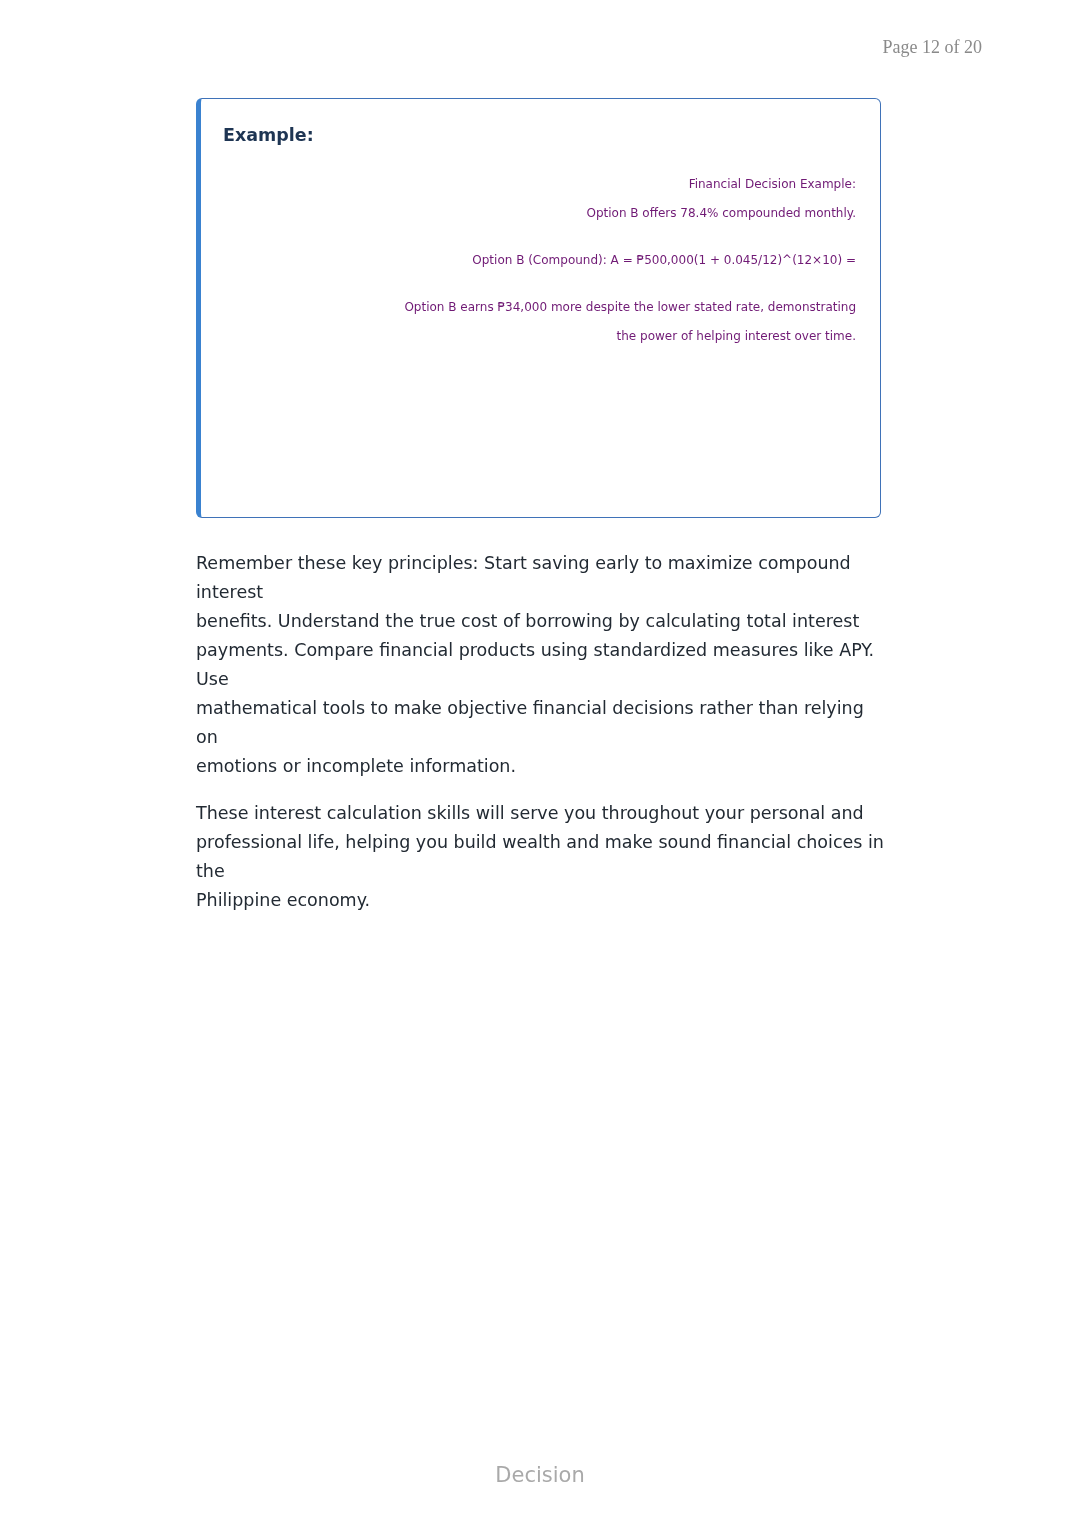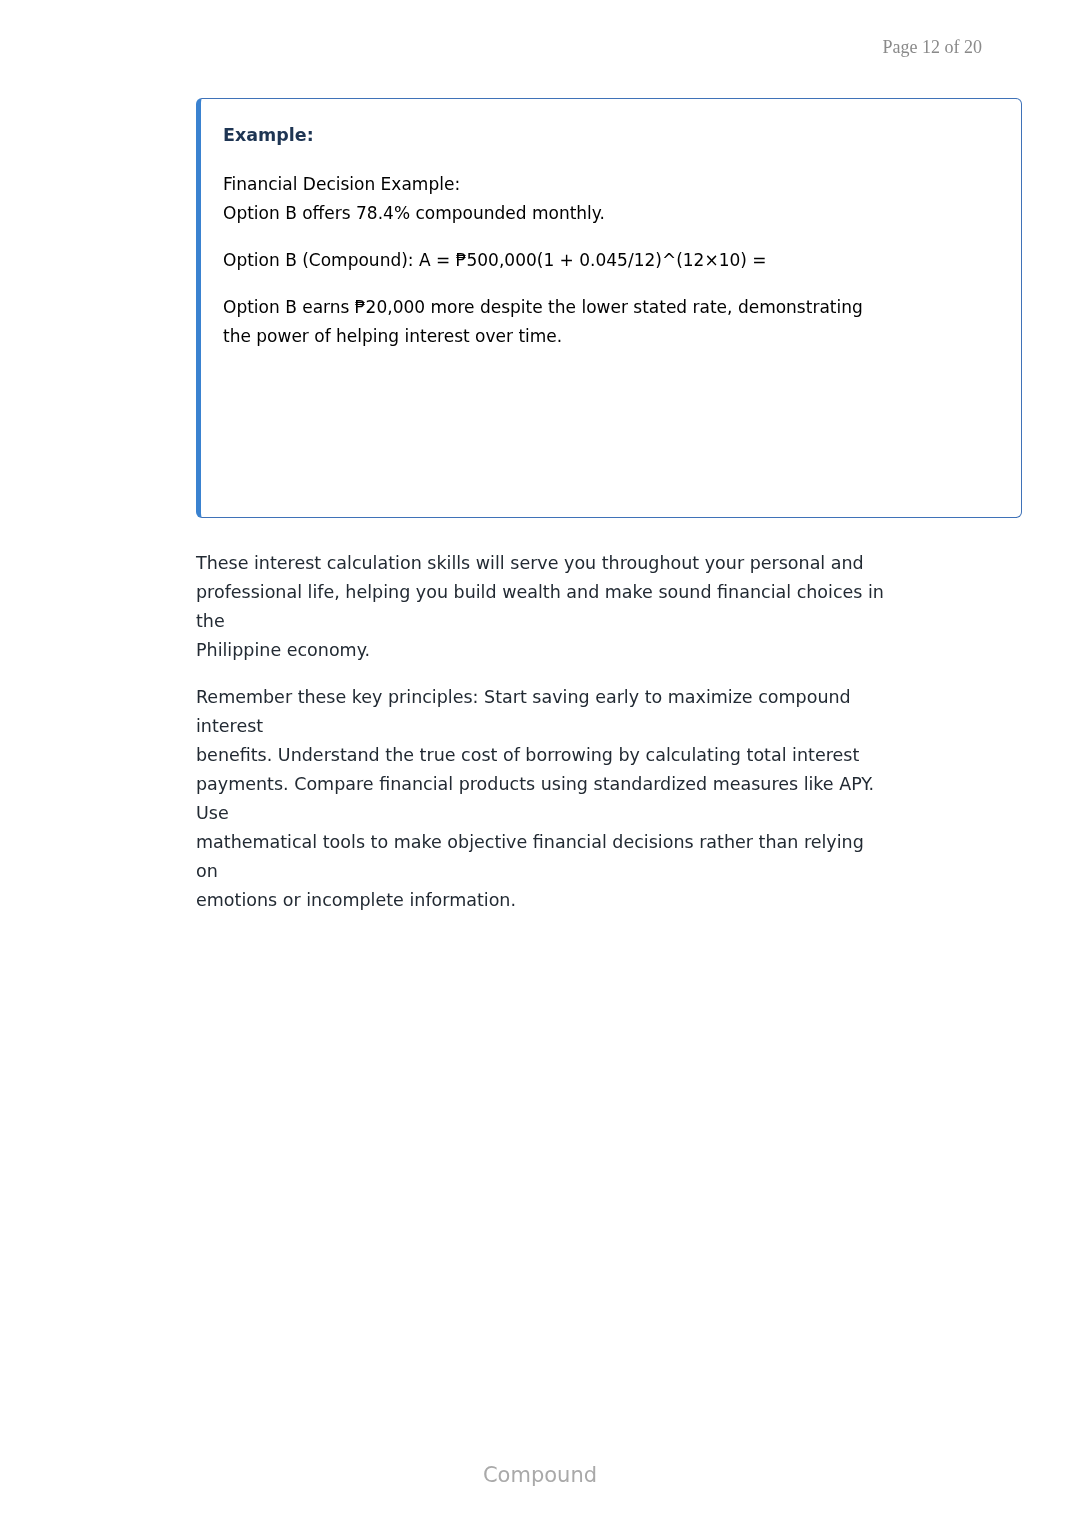--- a/index.html
+++ b/index.html
@@ -5,26 +5,26 @@
     html, body { margin: 0; padding: 0; }
     body {
       width: 1080px; height: 1527px; background: #ffffff; position: relative; overflow: hidden;
       font-family: "DejaVu Sans", "Liberation Sans", sans-serif; color: #1f2937;
     }
     .page-num {
       position: absolute; top: 37px; right: 98px;
       font-family: "Liberation Serif", "DejaVu Serif", serif; font-size: 18px; color: #8a8a8a;
     }
     .example-box {
-      position: absolute; left: 196px; top: 98px; width: 826px; height: 420px;
+      position: absolute; left: 196px; top: 98px; width: 685px; height: 420px;
       border: 1.5px solid #3f72b8; border-left: 5px solid #3a82d0; border-radius: 6px;
       box-sizing: border-box; padding: 22px 24px 0 22px;
     }
     .example-title { font-weight: bold; font-size: 17.5px; color: #1e3553; margin: 0 0 21px 0; line-height: 28px; }
-    .example-box p { margin: 0 0 18px 0; font-size: 17px; line-height: 29px; color: #000000; }
+    .example-box p { margin: 0 0 18px 0; font-size: 12px; line-height: 29px; color: #701a75; text-align: right; }
     .body-text { position: absolute; left: 196px; top: 549px; width: 690px; }
     .body-text p { margin: 0 0 18px 0; font-size: 17.5px; line-height: 29px; color: #222a33; }
     .footer {
       position: absolute; top: 1463px; left: 0; width: 1080px; text-align: center;
       font-size: 21px; color: #a9a9a9;
     }
     .line { display: block; }
   </style>
 </head>
 <body>
@@ -34,33 +34,33 @@
 <div class="example-box">
   <div class="example-title">Example:</div>
   <p>
     <span class="line">Financial Decision Example:</span>
     <span class="line">Option B offers 78.4% compounded monthly.</span>
   </p>
   <p>
     <span class="line">Option B (Compound): A = ₱500,000(1 + 0.045/12)^(12×10) =</span>
   </p>
   <p>
-    <span class="line">Option B earns ₱20,000 more despite the lower stated rate, demonstrating</span>
+    <span class="line">Option B earns ₱34,000 more despite the lower stated rate, demonstrating</span>
     <span class="line">the power of helping interest over time.</span>
   </p>
 </div>
 
 <div class="body-text">
-  <p>
-    <span class="line">These interest calculation skills will serve you throughout your personal and</span>
-    <span class="line">professional life, helping you build wealth and make sound financial choices in the</span>
-    <span class="line">Philippine economy.</span>
-  </p>
   <p>
     <span class="line">Remember these key principles: Start saving early to maximize compound interest</span>
     <span class="line">benefits. Understand the true cost of borrowing by calculating total interest</span>
     <span class="line">payments. Compare financial products using standardized measures like APY. Use</span>
     <span class="line">mathematical tools to make objective financial decisions rather than relying on</span>
     <span class="line">emotions or incomplete information.</span>
   </p>
+  <p>
+    <span class="line">These interest calculation skills will serve you throughout your personal and</span>
+    <span class="line">professional life, helping you build wealth and make sound financial choices in the</span>
+    <span class="line">Philippine economy.</span>
+  </p>
 </div>
 
-<div class="footer">Compound</div>
+<div class="footer">Decision</div>
 
 </body></html>

